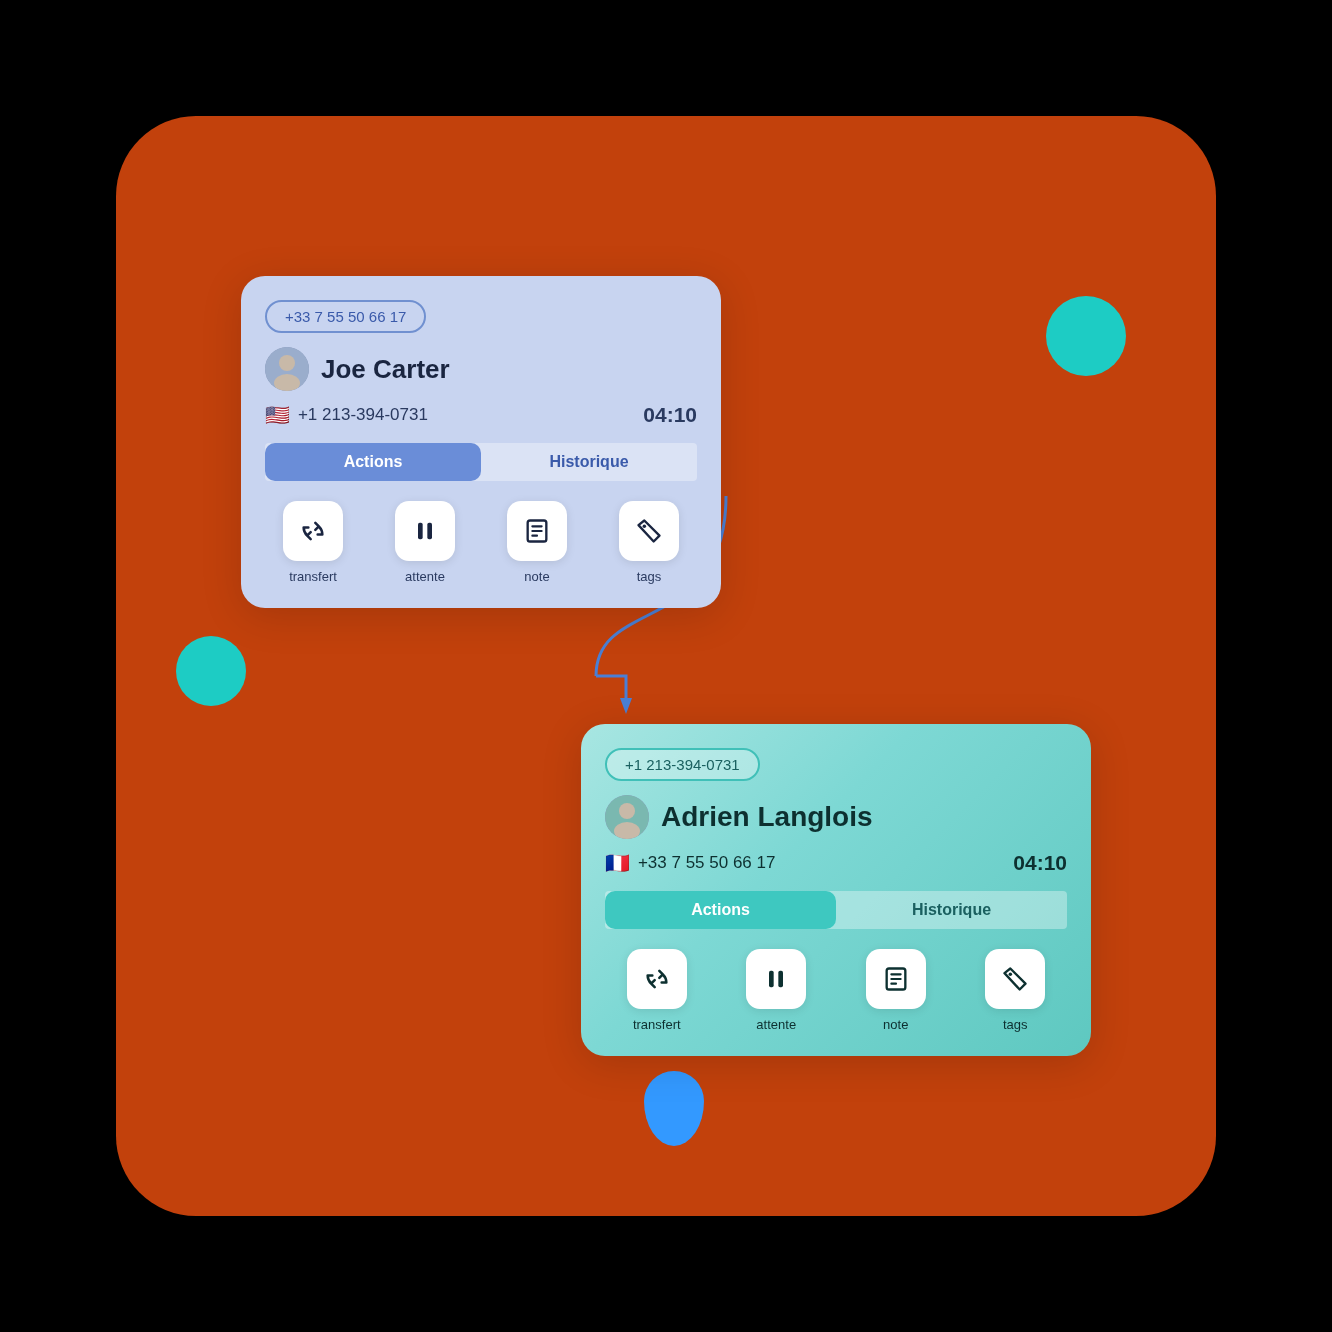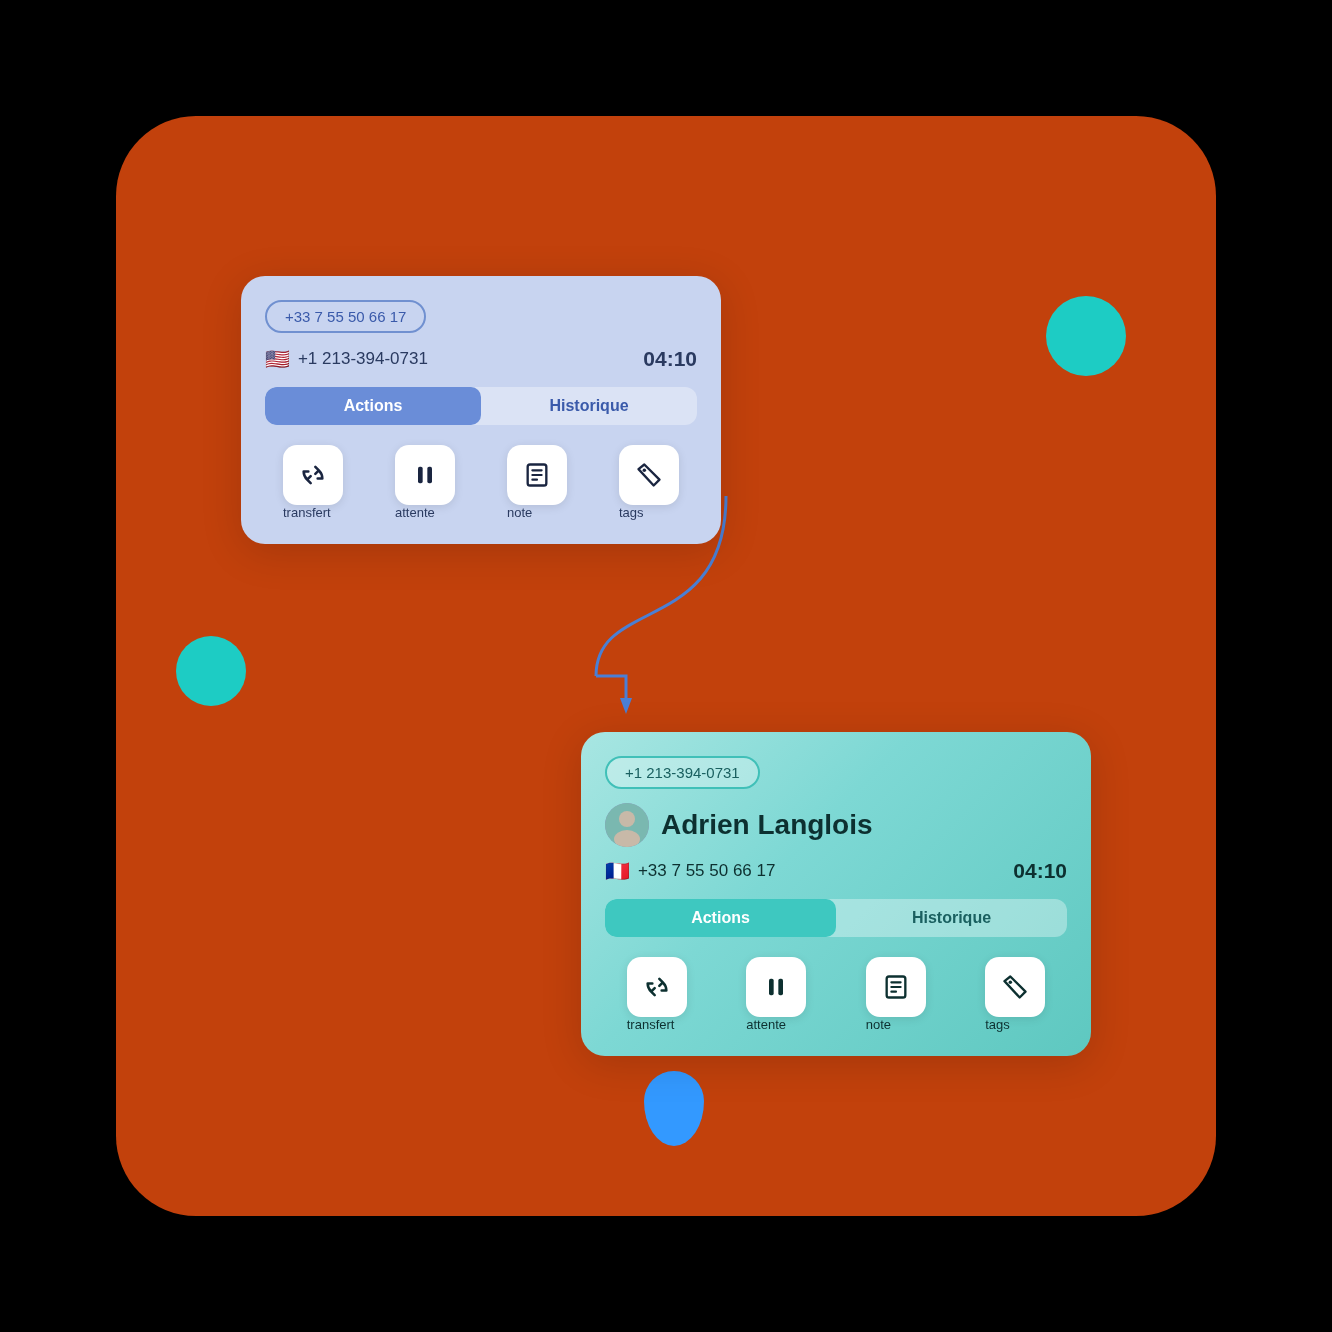--- a/index.html
+++ b/index.html
@@ -179,21 +179,21 @@
       color: #2a3a60;
     }
 
     .call-timer.teal {
       color: #0d3030;
     }
 
     
     .tabs-row {
       display: flex;
-      border-radius: 12px;
+      border-radius: 4px;
       overflow: hidden;
       margin-bottom: 20px;
       background: rgba(255,255,255,0.35);
     }
 
     .tab {
       flex: 1;
       padding: 10px 0;
       text-align: center;
       font-size: 16px;
@@ -225,20 +225,22 @@
     
     .actions-row {
       display: flex;
       gap: 16px;
       justify-content: space-around;
     }
 
     .action-btn {
       display: flex;
       flex-direction: column;
+      align-items: center;
+      gap: 8px;
       cursor: pointer;
     }
 
     .action-icon-wrap {
       width: 60px;
       height: 60px;
       border-radius: 14px;
       background: #fff;
       box-shadow: 0 2px 10px rgba(0,0,0,0.1);
       display: flex;
@@ -279,20 +281,30 @@
     <polygon points="510,598 504,582 516,582" fill="#4a7fd4"></polygon>
   </svg>
 
   <div class="cards-area">
 
     <div class="card card-blue">
       <div class="phone-pill pill-blue">
         <span>+33 7 55 50 66 17</span>
       </div>
 
+      <div class="contact-row">
+        <div class="avatar">
+          <svg class="avatar-svg" viewBox="0 0 44 44">
+            <circle cx="22" cy="22" r="22" fill="#9aadcc"></circle>
+            <circle cx="22" cy="16" r="8" fill="#c8b9a8"></circle>
+            <ellipse cx="22" cy="36" rx="13" ry="9" fill="#c8b9a8"></ellipse>
+          </svg>
+        </div>
+        <span class="contact-name">Joe Carter</span>
+      </div>
 
       <div class="call-info-row">
         <div class="call-number">
           <span class="flag">🇺🇸</span>
           <span>+1 213-394-0731</span>
         </div>
         <span class="call-timer">04:10</span>
       </div>
 
       <div class="tabs-row">

